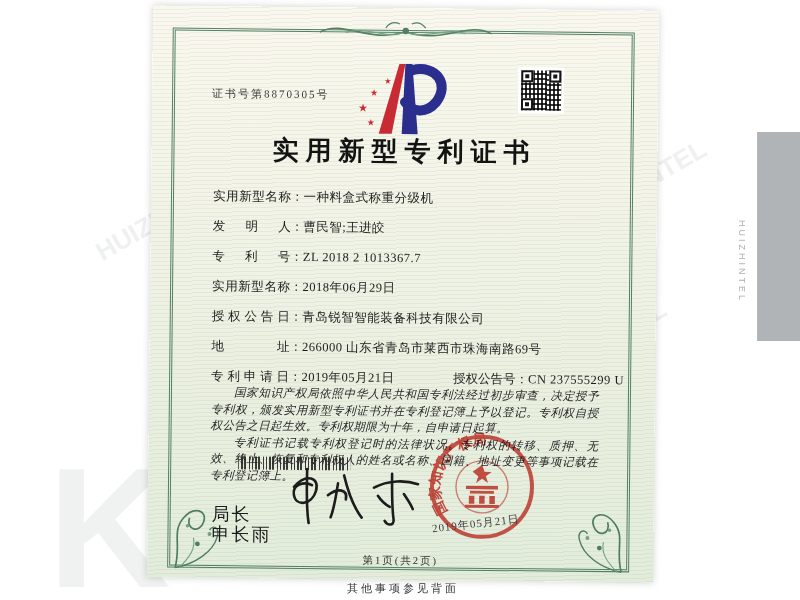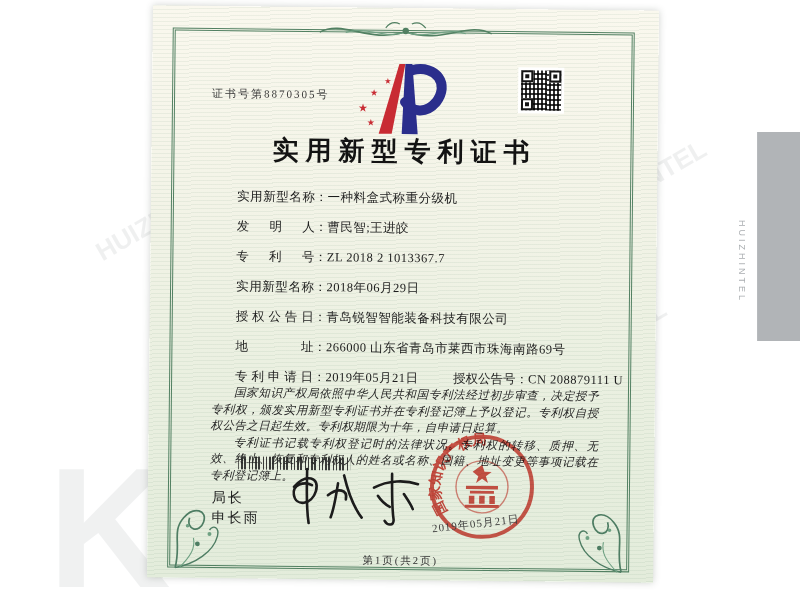--- a/index.html
+++ b/index.html
@@ -28,36 +28,36 @@
       background-blend-mode:multiply; }
   .finder { position:absolute; width:12px; height:12px; border:2px solid #141414; background:#fff; }
   .finder::after { content:""; position:absolute; inset:2px; background:#141414; }
   .f-tl { left:3px; top:3px; } .f-tr { right:3px; top:3px; } .f-bl { left:3px; bottom:3px; }
 
   .title { position:absolute; left:0; right:0; top:126px; text-align:center;
            font-size:26px; font-weight:700; letter-spacing:7px; color:#131313; }
 
   .fields { position:absolute; left:62px; top:175px; width:400px; }
   .frow { height:30px; line-height:30px; font-size:12.5px; color:#1d1d1d; white-space:nowrap; }
-  .flabel { display:inline-block; width:78px; text-align:justify; text-align-last:justify; vertical-align:top;margin-left:24px; }
+  .flabel { display:inline-block; width:78px; text-align:justify; text-align-last:justify; vertical-align:top; }
   .colon { display:inline-block; vertical-align:top; }
   .fvalue { display:inline-block; vertical-align:top; letter-spacing:.5px; }
   .grant { position:absolute; left:62px; top:355px; width:420px; height:30px; line-height:30px;
            font-size:12.5px; color:#1d1d1d; white-space:nowrap; }
   .grant .pair2 { position:absolute; left:242px; top:0; }
 
   .paras { position:absolute; left:62px; top:378px; width:388px; font-size:11.5px; line-height:16.5px;
            color:#262626; font-style:italic; letter-spacing:.4px; text-align:justify; }
   .paras p { text-indent:2em; }
 
   .barcode { position:absolute; left:90px; top:450px; width:112px; height:13px; opacity:.88;
       background:repeating-linear-gradient(90deg,#222 0 1px,transparent 1px 3px,#222 3px 5px,
                  transparent 5px 6px,#222 6px 8px,transparent 8px 11px,#222 11px 12px,transparent 12px 14px); }
 
-  .director { position:absolute; left:64px; top:482px; font-size:14px; color:#1c1c1c; letter-spacing:2px; line-height:20px; }
+  .director { position:absolute; left:64px; top:498px; font-size:18px; color:#1c1c1c; letter-spacing:2px; line-height:20px; }
   .signature { position:absolute; left:130px; top:456px; width:150px; height:66px; }
 
   .seal { position:absolute; left:276px; top:420px; width:116px; height:116px; opacity:.9;
           mix-blend-mode:multiply; }
   .seal-date { position:absolute; left:284px; top:505px; width:130px; font-size:11px; color:#3d3d3d;
                letter-spacing:1px; transform:rotate(-7deg); font-style:normal; }
 
   .page-ind { position:absolute; left:0; right:0; top:546px; text-align:center; font-size:10.5px;
               letter-spacing:2px; color:#2f2f2f; }
 
@@ -159,21 +159,21 @@
         <span class="flabel">授权公告日</span><span class="colon">：</span><span class="fvalue">青岛锐智智能装备科技有限公司</span>
       </div>
       <div class="frow">
         <span class="flabel">地址</span><span class="colon">：</span><span class="fvalue">266000 山东省青岛市莱西市珠海南路69号</span>
       </div>
     </div>
 
     <div class="grant">
       <span class="flabel">专利申请日</span><span class="colon">：</span><span class="fvalue">2019年05月21日</span>
       <span class="pair2">
-        <span>授权公告号</span><span class="colon">：</span><span class="fvalue">CN 208879111 U</span>
+        <span>授权公告号</span><span class="colon">：</span><span class="fvalue">CN 237555299 U</span>
       </span>
     </div>
 
     <div class="paras">
       <p>国家知识产权局依照中华人民共和国专利法经过初步审查，决定授予专利权，颁发实用新型专利证书并在专利登记簿上予以登记。专利权自授权公告之日起生效。专利权期限为十年，自申请日起算。</p>
       <p>专利证书记载专利权登记时的法律状况。专利权的转移、质押、无效、终止、恢复和专利权人的姓名或名称、国籍、地址变更等事项记载在专利登记簿上。</p>
     </div>
 
     <div class="barcode"></div>
 
@@ -212,19 +212,20 @@
         <rect x="-17" y="18" width="34" height="3"></rect>
         <circle r="26" fill="none" stroke="#d0372e" stroke-width="1.4" opacity="0.7"></circle>
       </g>
     </svg>
 
     <div class="seal-date">2019年05月21日</div>
 
     <div class="page-ind">第1页(共2页)</div>
   </div>
 
+  <div class="back-note">其他事项参见背面</div>
 
   <div class="wm-right">
     <span class="bigk">K</span>
   </div>
   <div class="wm-vtext">HUIZHINTEL</div>
 
 </div>
 
 </body></html>

